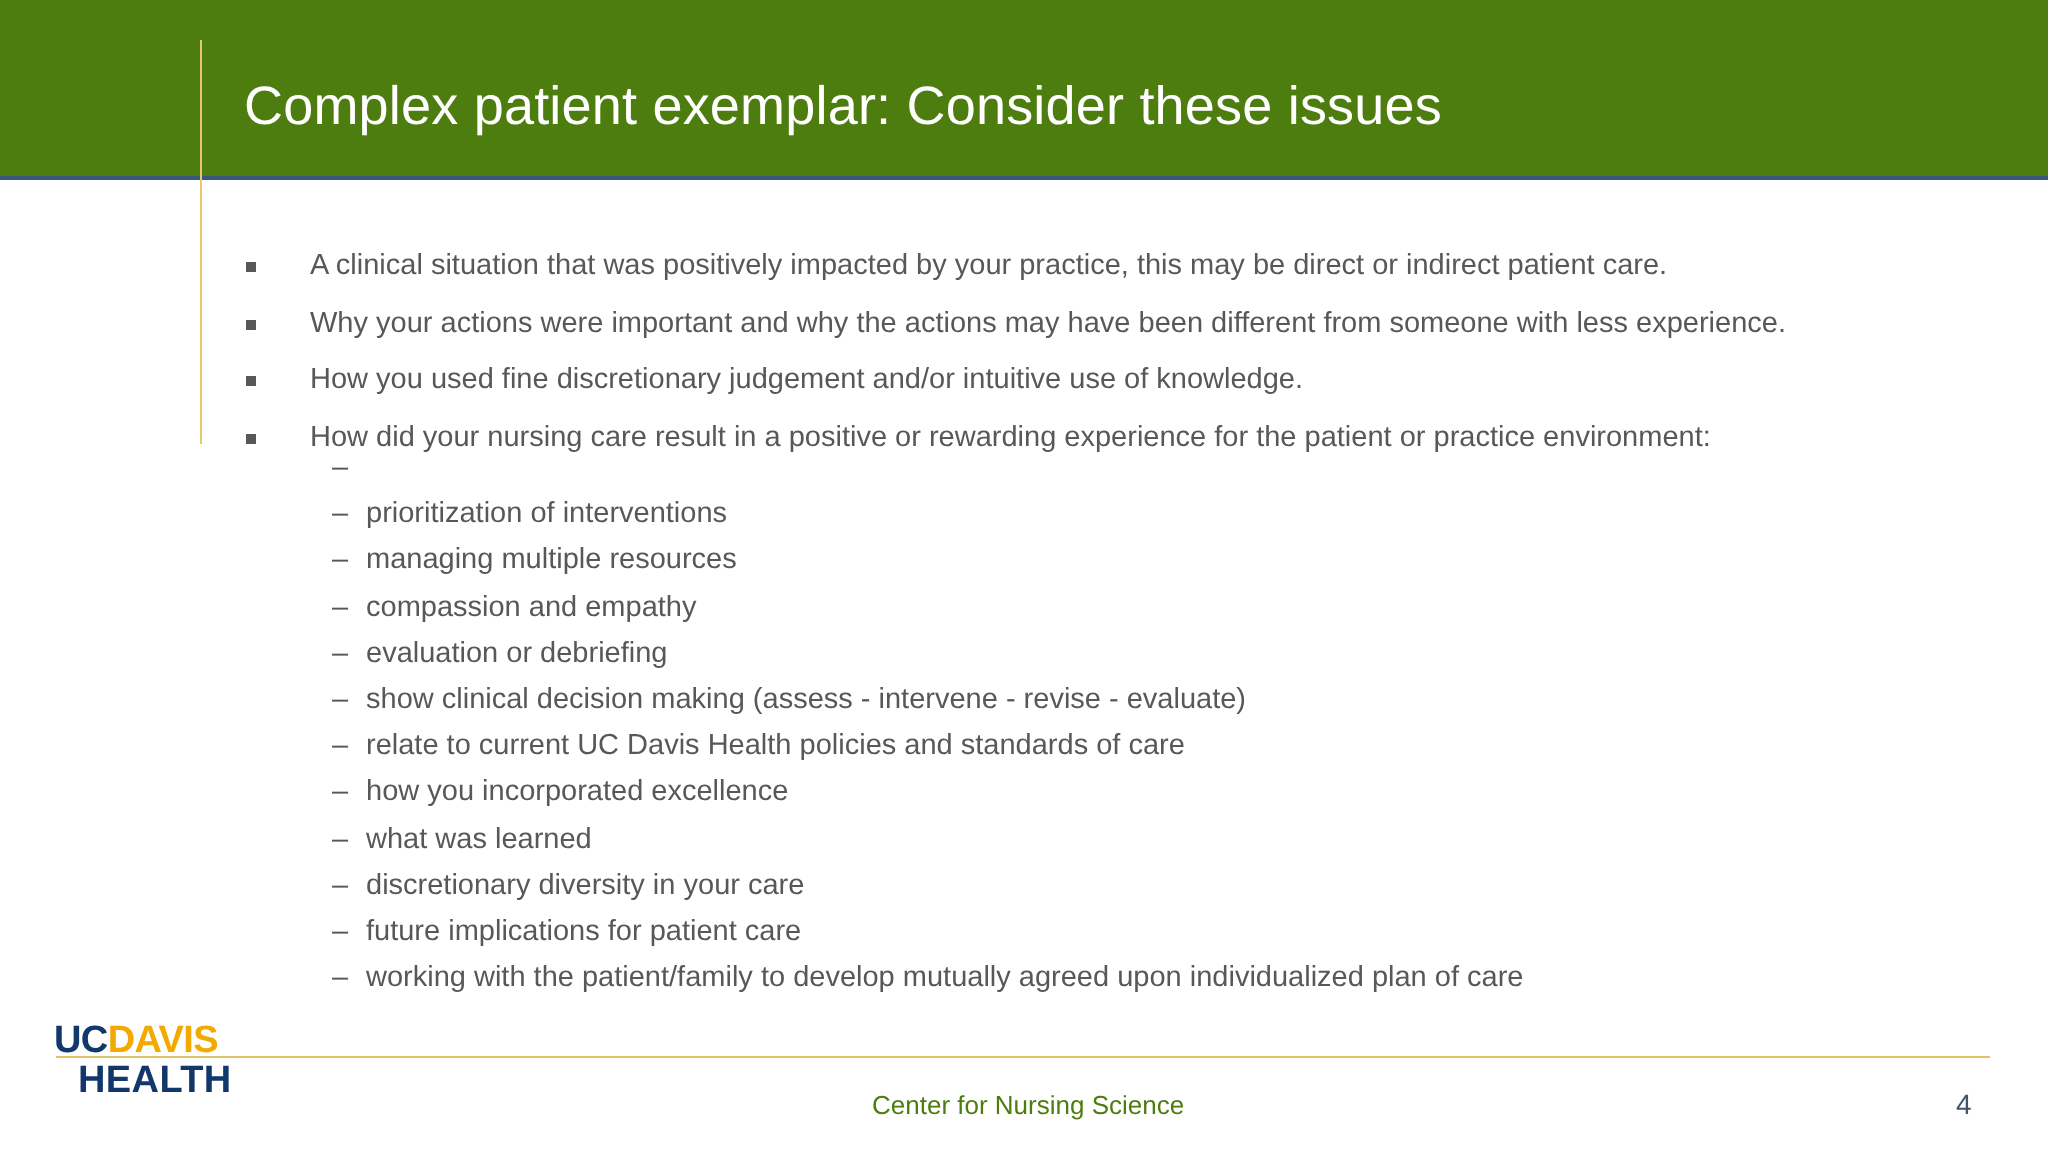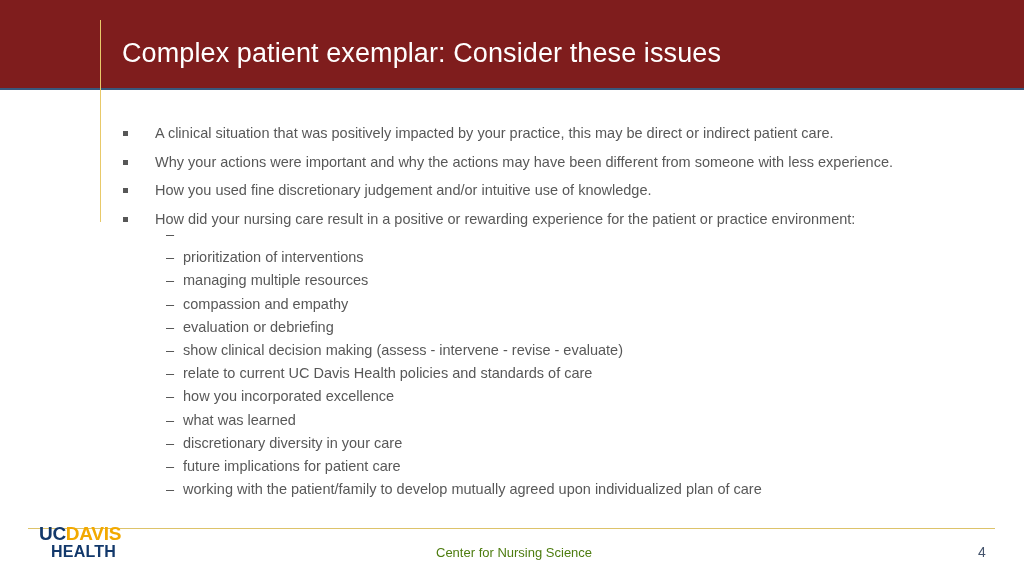--- a/index.html
+++ b/index.html
@@ -20,21 +20,21 @@
     overflow: hidden;
   }
 
   
   .title-band {
     position: absolute;
     left: 0;
     top: 0;
     width: 1024px;
     height: 90px;
-    background: #7f1d1d;
+    background: #4d7c0f;
     box-sizing: border-box;
     border-bottom: 2px solid #39587d;
   }
   .title-text {
     position: absolute;
     left: 122px;
     top: 36px;
     color: #ffffff;
     font-size: 27px;
     font-weight: 400;
@@ -126,36 +126,35 @@
     position: absolute;
     left: 28px;
     top: 528px;
     width: 967px;
     height: 1px;
     background: #ddc36a;
   }
   .logo {
     position: absolute;
     left: 27px;
-    top: 524px;
+    top: 511px;
     width: 110px;
     line-height: 1;
     user-select: none;
-    margin-left: 12px;
   }
   .logo-line1 {
     font-size: 19px;
     font-weight: bold;
     letter-spacing: -0.3px;
     white-space: nowrap;
   }
   .logo-uc { color: #12386b; }
   .logo-davis { color: #f2a900; }
   .logo-line2 {
-    font-size: 16px;
+    font-size: 19px;
     font-weight: bold;
     color: #12386b;
     letter-spacing: 0.2px;
     margin-top: 1px;
     padding-left: 12px;
     white-space: nowrap;
   }
   .footer-title {
     position: absolute;
     left: 436px;

